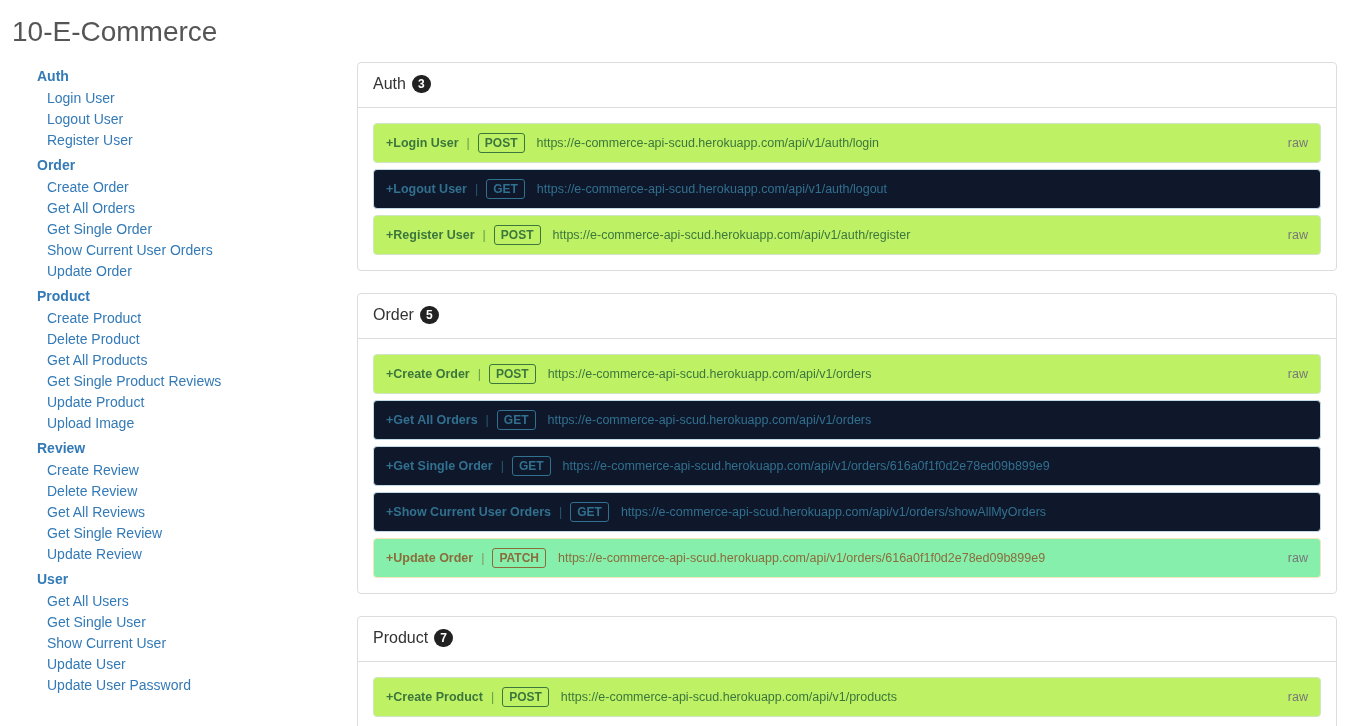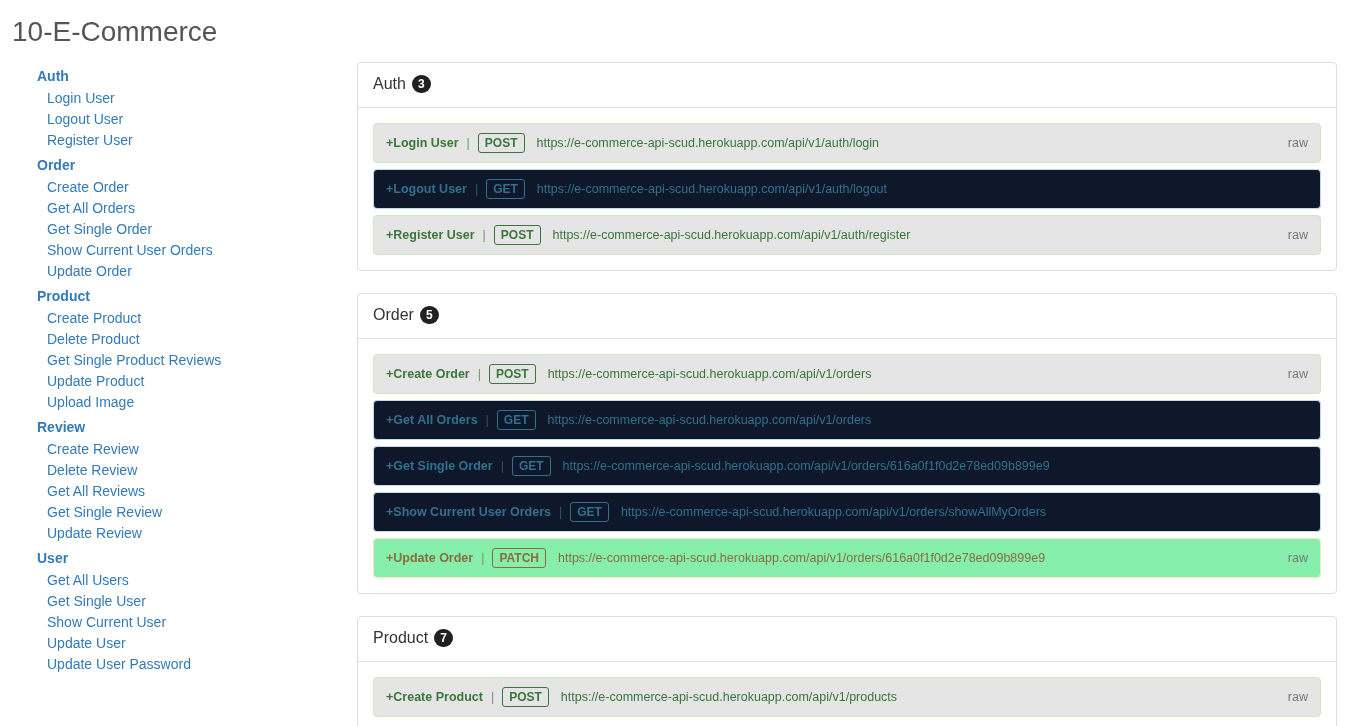--- a/index.html
+++ b/index.html
@@ -117,21 +117,21 @@
   }
   .req .raw {
     margin-left: auto;
     color: #777;
     font-size: 12.5px;
     cursor: pointer;
   }
 
   
   .req.post {
-    background: #e5e5e5;
+    background: #bef264;
     border-color: #d0e6c3;
     color: #3c763d;
   }
   .req.post .method { border-color: #3c763d; }
   .req.post .url, .req.post .name, .req.post .sep { color: #3c763d; }
 
   
   .req.get {
     background: #0f172a;
     border-color: #c3dbe8;
@@ -167,20 +167,21 @@
           <li>Create Order</li>
           <li>Get All Orders</li>
           <li>Get Single Order</li>
           <li>Show Current User Orders</li>
           <li>Update Order</li>
         </ul>
         <div class="nav-group-name">Product</div>
         <ul class="nav-items">
           <li>Create Product</li>
           <li>Delete Product</li>
+          <li>Get All Products</li>
           <li>Get Single Product Reviews</li>
           <li>Update Product</li>
           <li>Upload Image</li>
         </ul>
         <div class="nav-group-name">Review</div>
         <ul class="nav-items">
           <li>Create Review</li>
           <li>Delete Review</li>
           <li>Get All Reviews</li>
           <li>Get Single Review</li>

